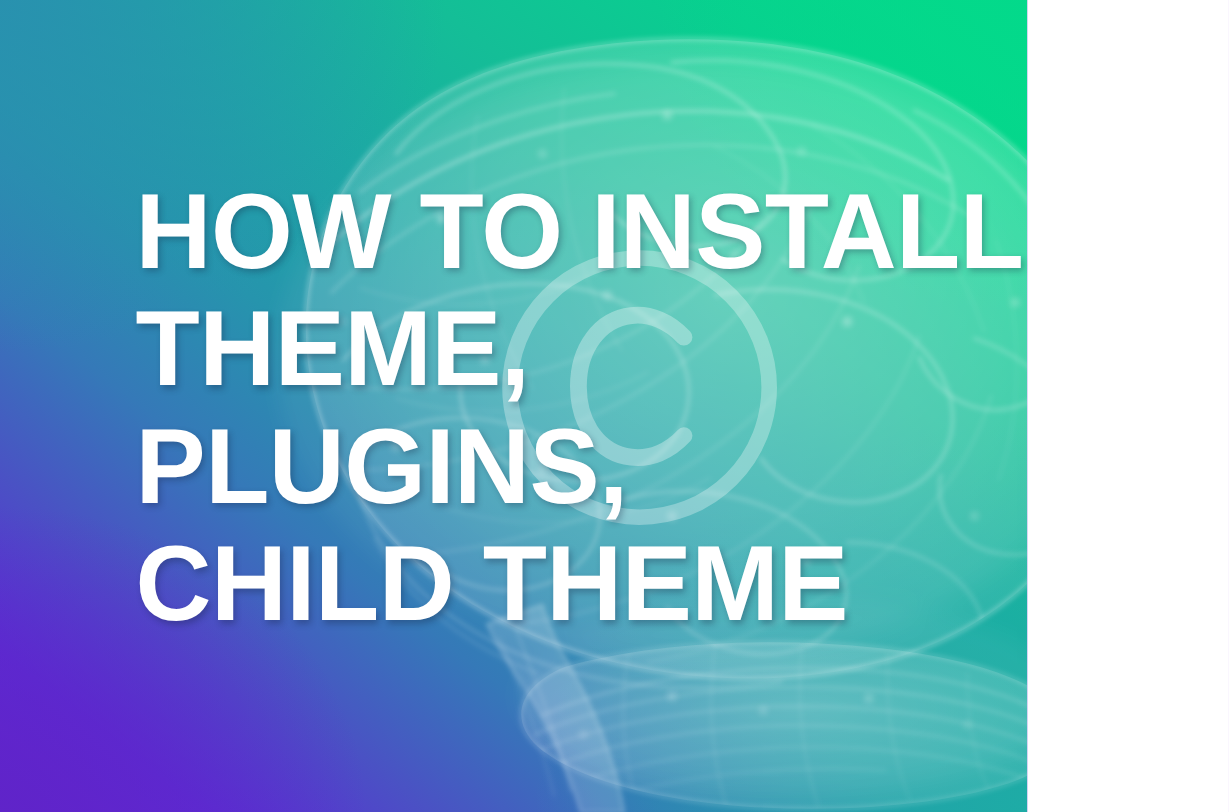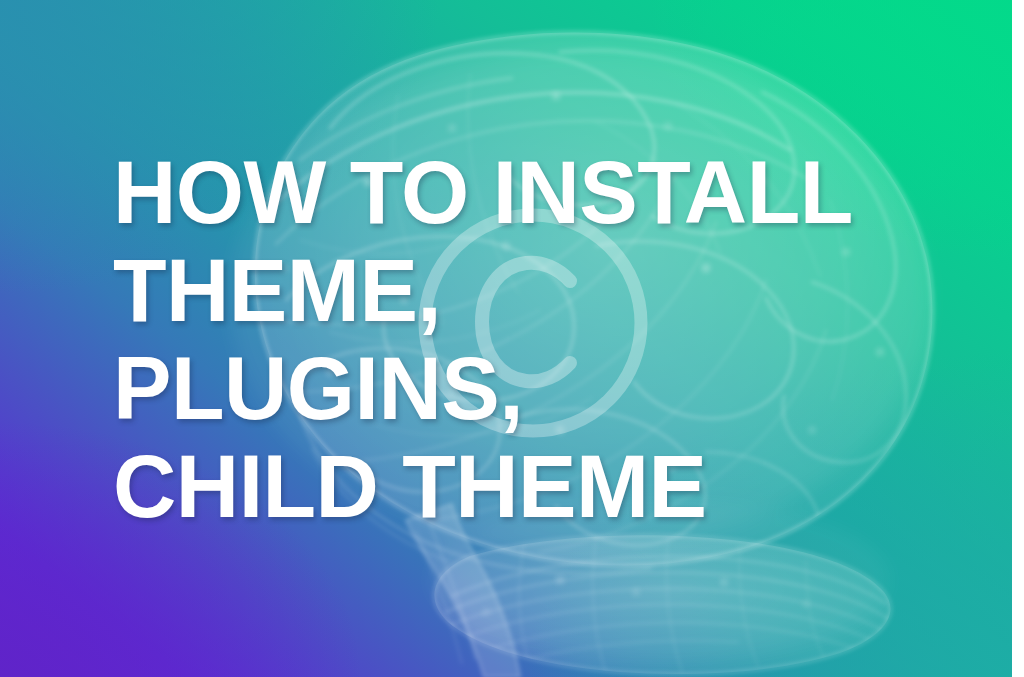--- a/index.html
+++ b/index.html
@@ -3,21 +3,21 @@
 <meta charset="utf-8">
 <title>Blog Banner</title>
 <style>
   html, body {
     margin: 0;
     padding: 0;
     background: #ffffff;
   }
   #banner {
     position: relative;
-    width: 1012px;
+    width: 856px;
     height: 677px;
     overflow: hidden;
     font-family: "Liberation Sans", sans-serif;
     background: #6d28d9;
     user-select: none;
   }
 
   
   .bg-gradient {
     position: absolute;

